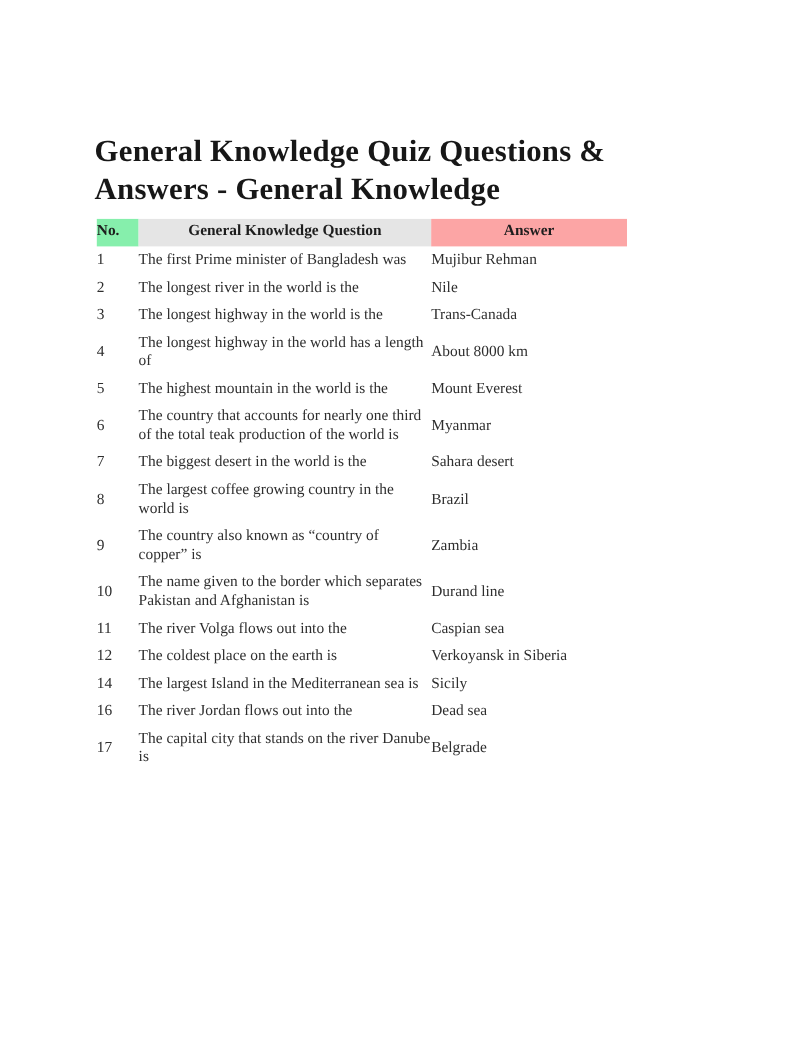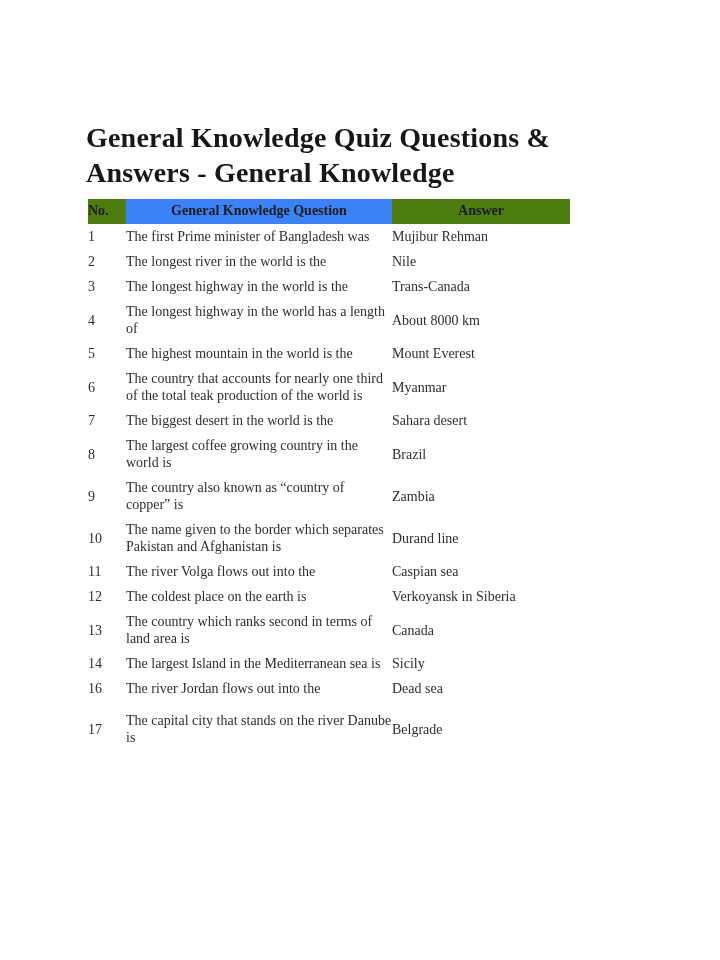--- a/index.html
+++ b/index.html
@@ -71,23 +71,23 @@
 </style>
 </head>
 <body>
 
 <div class="page">
   <div class="content">
     <h1 class="doc-title">General Knowledge Quiz Questions &amp; Answers - General Knowledge</h1>
     <table class="qa">
       <thead>
         <tr>
-          <th class="no" style="background: #4d7c0f;">No.</th>
-          <th class="q" style="background: #3b82f6;">General Knowledge Question</th>
-          <th class="a" style="background: #4d7c0f;">Answer</th>
+          <th class="no" style="background: #86efac;">No.</th>
+          <th class="q" style="background: #e5e5e5;">General Knowledge Question</th>
+          <th class="a" style="background: #fca5a5;">Answer</th>
         </tr>
       </thead>
       <tbody id="qa-body">
           <tr>
             <td class="no">1</td>
             <td class="q">The first Prime minister of Bangladesh was</td>
             <td class="a">Mujibur Rehman</td>
           </tr>
           <tr>
             <td class="no">2</td>
@@ -138,25 +138,20 @@
             <td class="no">11</td>
             <td class="q">The river Volga flows out into the</td>
             <td class="a">Caspian sea</td>
           </tr>
           <tr>
             <td class="no">12</td>
             <td class="q">The coldest place on the earth is</td>
             <td class="a">Verkoyansk in Siberia</td>
           </tr>
           <tr>
-            <td class="no">13</td>
-            <td class="q">The country which ranks second in terms of land area is</td>
-            <td class="a">Canada</td>
-          </tr>
-          <tr>
             <td class="no">14</td>
             <td class="q">The largest Island in the Mediterranean sea is</td>
             <td class="a">Sicily</td>
           </tr>
           <tr>
             <td class="no">16</td>
             <td class="q">The river Jordan flows out into the</td>
             <td class="a">Dead sea</td>
           </tr>
           <tr>

